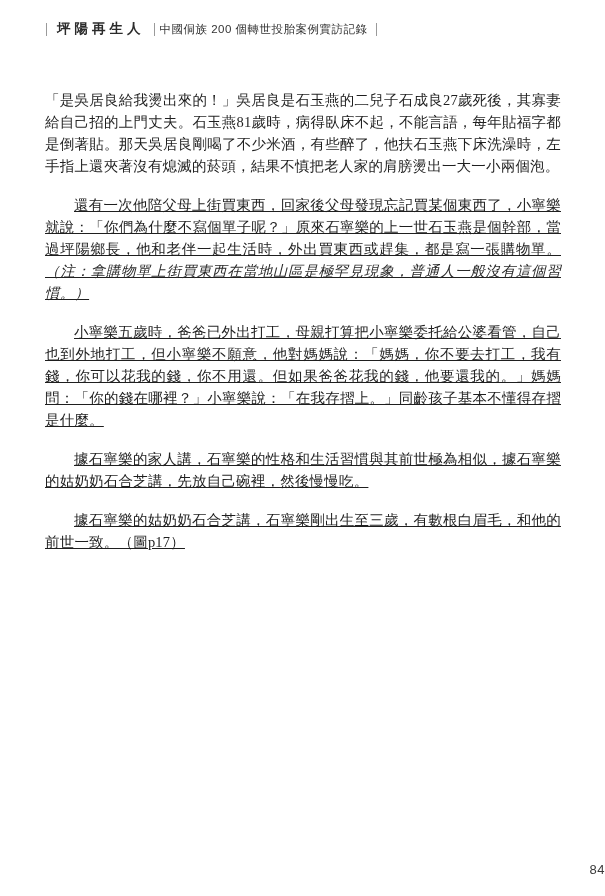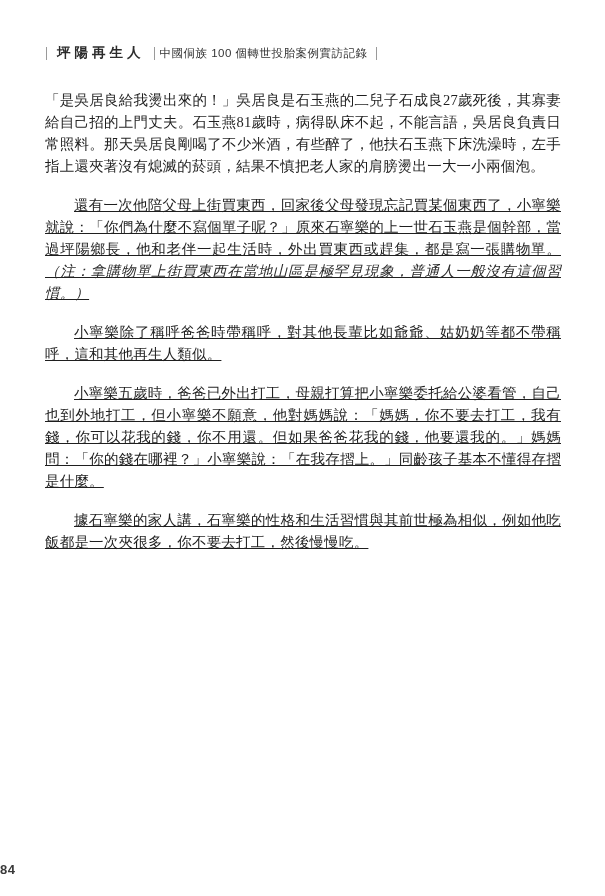--- a/index.html
+++ b/index.html
@@ -12,21 +12,21 @@
     margin: 0 auto;
     background: #ffffff;
     overflow: hidden;
     font-family: "Liberation Serif", "DejaVu Serif", serif;
     color: #1f1f1f;
   }
 
   
   .running-header {
     position: absolute;
-    top: 44px;
+    top: 20px;
     left: 46px;
     display: flex;
     align-items: center;
     white-space: nowrap;
   }
   .hbar {
     display: inline-block;
     width: 1px;
     height: 13px;
     background: #9a9a9a;
@@ -66,55 +66,54 @@
     font-style: italic;
     color: #2a2a2a;
   }
 
   
   .page-footer {
     position: absolute;
     left: 0;
     bottom: 18px;
     width: 100%;
-    text-align: left;
-    font-weight: bold;
+    text-align: right;
   }
   .page-num {
     font-family: "Liberation Sans", "DejaVu Sans", sans-serif;
     font-size: 13px;
     color: #3a3a3a;
     letter-spacing: 0.5px;
   }
 </style>
 </head>
 <body>
 
 <div class="page">
 
   <div class="running-header">
     <span class="hbar"></span>
     <span class="book-title">坪陽再生人</span>
     <span class="hbar"></span>
-    <span class="book-subtitle">中國侗族 100 個轉世投胎案例實訪記錄</span>
+    <span class="book-subtitle">中國侗族 200 個轉世投胎案例實訪記錄</span>
     <span class="hbar"></span>
   </div>
 
   <div class="page-body">
-    <p class="para"><span>「是吳居良給我燙出來的！」吳居良是石玉燕的二兒子石成良27歲死後，其寡妻給自己招的上門丈夫。石玉燕81歲時，病得臥床不起，不能言語，吳居良負責日常照料。那天吳居良剛喝了不少米酒，有些醉了，他扶石玉燕下床洗澡時，左手指上還夾著沒有熄滅的菸頭，結果不慎把老人家的肩膀燙出一大一小兩個泡。</span></p>
+    <p class="para"><span>「是吳居良給我燙出來的！」吳居良是石玉燕的二兒子石成良27歲死後，其寡妻給自己招的上門丈夫。石玉燕81歲時，病得臥床不起，不能言語，每年貼福字都是倒著貼。那天吳居良剛喝了不少米酒，有些醉了，他扶石玉燕下床洗澡時，左手指上還夾著沒有熄滅的菸頭，結果不慎把老人家的肩膀燙出一大一小兩個泡。</span></p>
 
     <p class="para indent"><span>還有一次他陪父母上街買東西，回家後父母發現忘記買某個東西了，小寧樂就說：「你們為什麼不寫個單子呢？」原來石寧樂的上一世石玉燕是個幹部，當過坪陽鄉長，他和老伴一起生活時，外出買東西或趕集，都是寫一張購物單。</span><span class="note">（注：拿購物單上街買東西在當地山區是極罕見現象，普通人一般沒有這個習慣。）</span></p>
 
 
-    <p class="para indent"><span>小寧樂除了稱呼爸爸時帶稱呼，對其他長輩比如爺爺、姑奶奶等都不帶稱呼，這和其他再生人類似。</span></p>
 
 
     <p class="para indent"><span>小寧樂五歲時，爸爸已外出打工，母親打算把小寧樂委托給公婆看管，自己也到外地打工，但小寧樂不願意，他對媽媽說：「媽媽，你不要去打工，我有錢，你可以花我的錢，你不用還。但如果爸爸花我的錢，他要還我的。」媽媽問：「你的錢在哪裡？」小寧樂說：「在我存摺上。」同齡孩子基本不懂得存摺是什麼。</span></p>
 
-    <p class="para indent"><span>據石寧樂的家人講，石寧樂的性格和生活習慣與其前世極為相似，例如他吃飯都是一次夾很多，你不要去打工，然後慢慢吃。</span></p>
+    <p class="para indent"><span>據石寧樂的家人講，石寧樂的性格和生活習慣與其前世極為相似，據石寧樂的姑奶奶石合芝講，先放自己碗裡，然後慢慢吃。</span></p>
 
+    <p class="para indent"><span>據石寧樂的姑奶奶石合芝講，石寧樂剛出生至三歲，有數根白眉毛，和他的前世一致。（圖p17）</span></p>
   </div>
 
   <div class="page-footer">
     <span class="page-num">84</span>
   </div>
 
 </div>
 
 </body></html>

